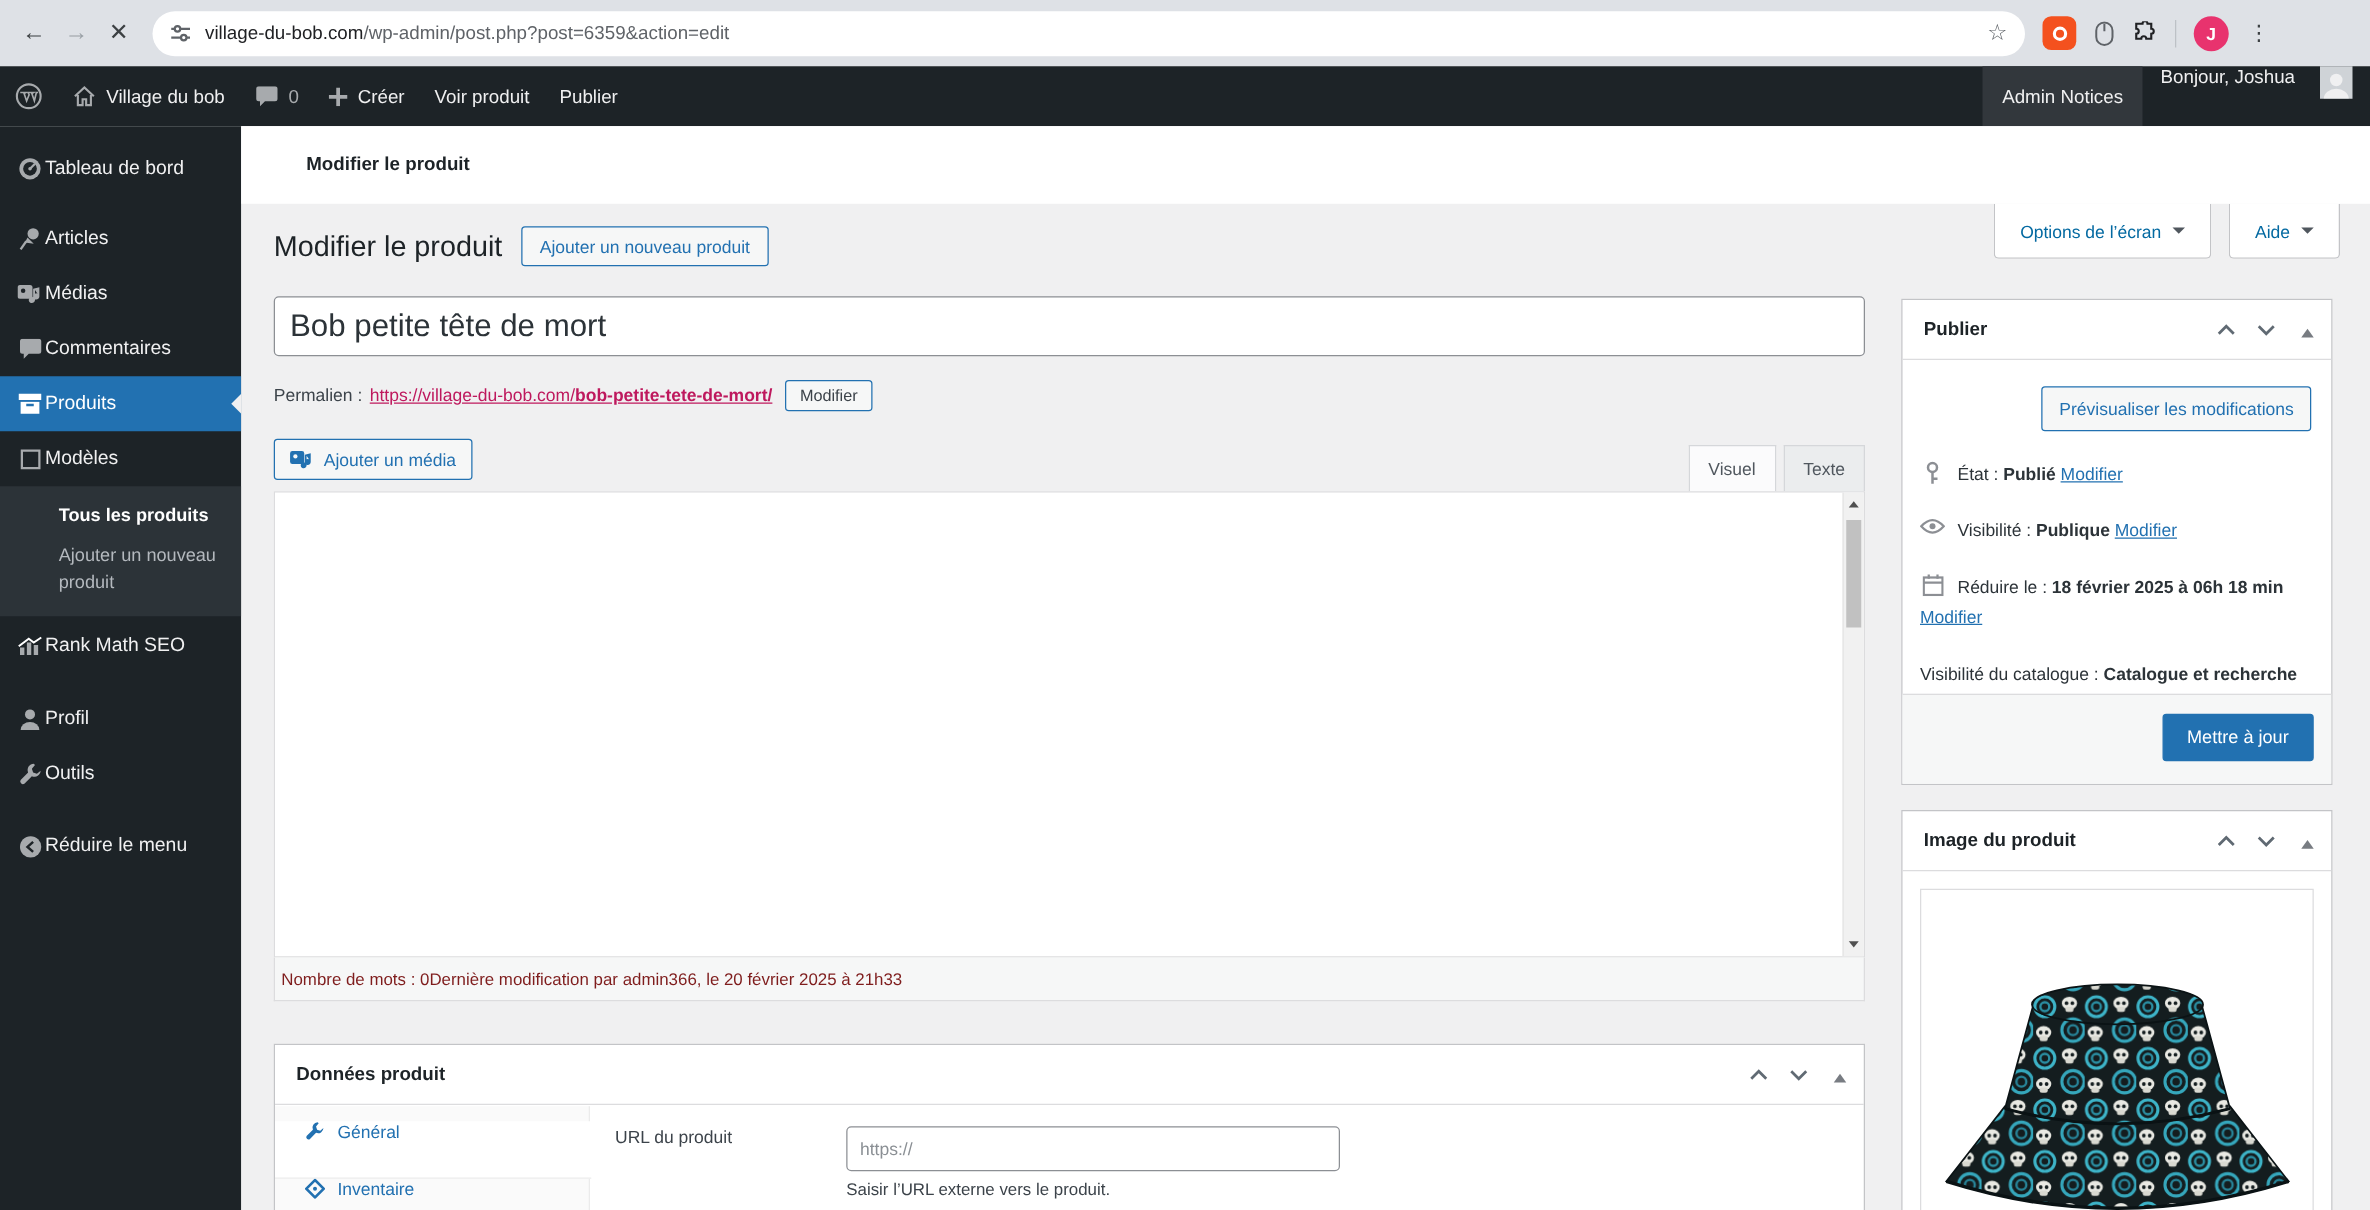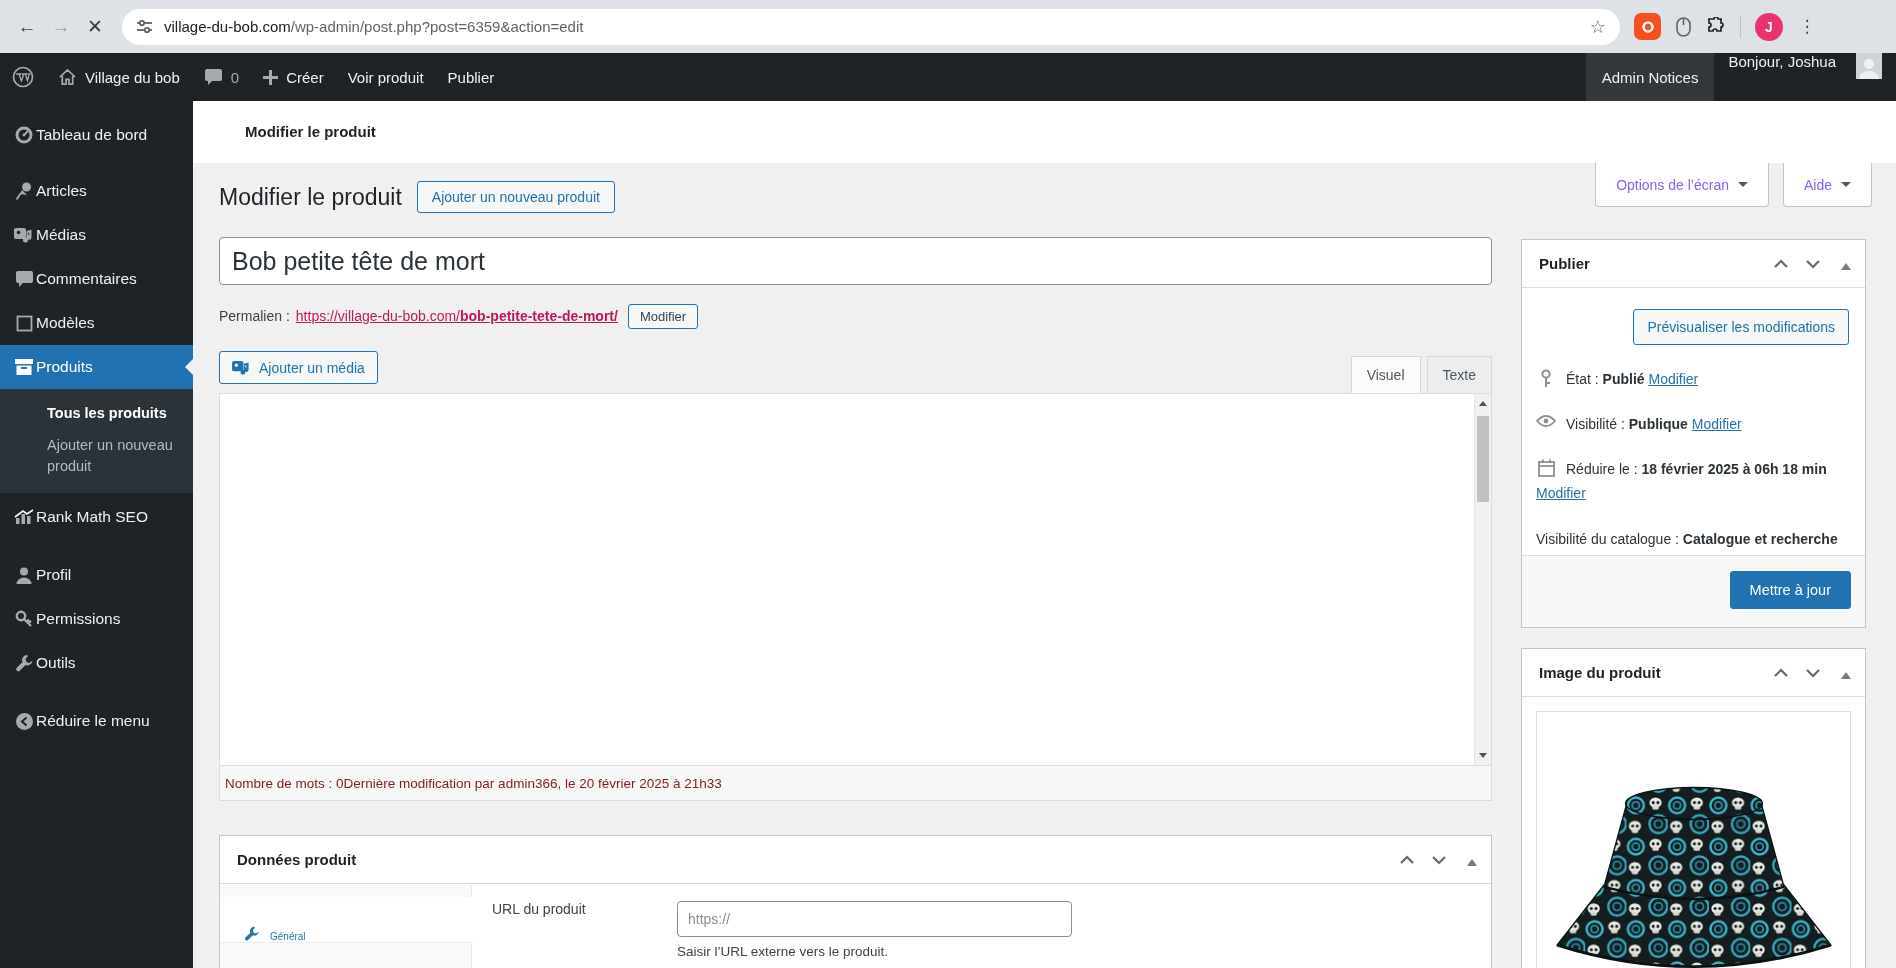--- a/index.html
+++ b/index.html
@@ -38,21 +38,21 @@
   .spacer12{height:12px}.spacer14{height:14px}.spacer2{height:2px}
   .submenu{background:#2c3338;padding:10px 0 16px 47px}
   .sub1{font-size:14.5px;font-weight:bold;color:#fff;padding:6px 0;cursor:pointer}
   .sub2{font-size:14.5px;color:#b4b9be;line-height:21px;width:128px;padding-top:8px;cursor:pointer}
 
   
   .main{position:absolute;left:193px;top:101px;width:1703px;height:867px;background:#f0f0f1}
   .strip{position:absolute;left:0;top:0;width:1703px;height:62px;background:#fff}
   .strip-title{position:absolute;left:52px;top:0;line-height:62px;font-size:15px;font-weight:bold;color:#1d2327}
   .screen-tabs{position:absolute;top:62px;right:24px;display:flex;gap:14px}
-  .screen-tab{height:44px;padding:0 20px;background:#fff;border:1px solid #c3c4c7;border-top:none;border-radius:0 0 4px 4px;color:#8b5cf6;font-size:14px;display:flex;align-items:center;gap:9px;cursor:pointer}
+  .screen-tab{height:44px;padding:0 20px;background:#fff;border:1px solid #c3c4c7;border-top:none;border-radius:0 0 4px 4px;color:#0369a1;font-size:14px;display:flex;align-items:center;gap:9px;cursor:pointer}
   .caret{width:0;height:0;border:5px solid transparent;border-top-color:#50575e;margin-top:5px}
 
   .page-head{position:absolute;left:26px;top:80px;display:flex;align-items:center;gap:15px}
   .page-head h1{font-size:23px;font-weight:400;color:#1d2327}
   .btn-addnew{padding:7px 14px;border:1px solid #2271b1;border-radius:3px;background:#f6f7f7;color:#2271b1;font-size:14px;cursor:pointer}
 
   .title-input{position:absolute;left:26px;top:136px;width:1273px;height:48px;border:1px solid #8c8f94;border-radius:4px;background:#fff;font-size:25px;color:#2c3338;padding:0 12px;font-family:"Liberation Sans",sans-serif}
 
   .permalink{position:absolute;left:26px;top:200px;height:30px;display:flex;align-items:center;gap:6px;font-size:14px;color:#3c434a}
   .permalink a{color:#be185d}
@@ -78,21 +78,21 @@
   
   .box{background:#fff;border:1px solid #c3c4c7}
   .box-head{height:48px;display:flex;align-items:center;padding:0 14px;border-bottom:1px solid #dcdcde}
   .box-title{font-size:15px;font-weight:bold;color:#1d2327;flex:1;padding-left:3px}
   .head-ics{display:flex;align-items:center;gap:16px}
   .toggle-tri{width:0;height:0;border:5px solid transparent;border-bottom:7px solid #787c82;margin-left:4px;cursor:pointer}
 
   .pdata{position:absolute;left:26px;top:734px;width:1273px;height:300px}
   .pdata-body{position:absolute;left:0;top:49px;right:0;bottom:0;display:flex}
   .ptabs{width:252px;background:#fafafa;border-right:1px solid #ebebeb;padding-top:12px}
-  .ptab{height:46px;display:flex;align-items:flex-end;gap:10px;padding-left:24px;font-size:10px;color:#2271b1;border-bottom:1px solid #ebebeb;cursor:pointer}
+  .ptab{height:46px;display:flex;align-items:flex-start;gap:10px;padding-left:24px;font-size:14px;color:#2271b1;border-bottom:1px solid #ebebeb;cursor:pointer}
   .ptab.active{background:#fff;width:253px}
   .ppanel{flex:1;padding:16px 0 0 20px}
   .prow{display:flex;align-items:flex-start}
   .plabel{width:185px;font-size:14px;color:#3c434a}
   .purl{width:395px;height:36px;border:1px solid #8c8f94;border-radius:4px;font-size:14px;padding:0 10px;color:#2c3338}
   .purl::placeholder{color:#8a8f94}
   .phelp{margin:7px 0 0 185px;font-size:13.5px;color:#3c434a}
 
   .pubbox{position:absolute;left:1328px;top:138px;width:345px;height:389px}
   .pub-body{padding:14px 14px 0 14px;font-size:14px;color:#2c3338}
@@ -246,37 +246,37 @@
     <span>Médias</span>
   </div>
   <div class="mi">
     <span class="ic">
         <svg width="19" height="17" viewBox="0 0 19 17">
           <path d="M1 2 a2 2 0 0 1 2-2 h13 a2 2 0 0 1 2 2 v8 a2 2 0 0 1 -2 2 h-8 l-4 4 v-4 h-1 a2 2 0 0 1 -2-2 z" fill="#a7aaad"></path>
         </svg>
       </span>
     <span>Commentaires</span>
   </div>
-  <div class="mi">
-    <span class="ic">
-        <svg width="17" height="17" viewBox="0 0 17 17">
-          <rect x="1.5" y="1.5" width="14" height="14" fill="none" stroke="#a7aaad" stroke-width="1.8"></rect>
-        </svg>
-      </span>
-    <span>Modèles</span>
-  </div>
   <div class="mi active">
     <span class="ic">
         <svg width="20" height="18" viewBox="0 0 20 18">
           <rect x="1" y="1" width="18" height="5" fill="#fff"></rect>
           <rect x="2.5" y="7.5" width="15" height="9.5" fill="#fff"></rect>
           <rect x="7" y="9" width="6" height="2" fill="#2271b1"></rect>
         </svg>
       </span>
     <span>Produits</span>
+  </div>
+  <div class="mi">
+    <span class="ic">
+        <svg width="17" height="17" viewBox="0 0 17 17">
+          <rect x="1.5" y="1.5" width="14" height="14" fill="none" stroke="#a7aaad" stroke-width="1.8"></rect>
+        </svg>
+      </span>
+    <span>Modèles</span>
   </div>
   <div class="submenu">
     <div class="sub1">Tous les produits</div>
     <div class="sub2">Ajouter un nouveau produit</div>
   </div>
   <div class="spacer2"></div>
   <div class="mi">
     <span class="ic">
         <svg width="20" height="16" viewBox="0 0 20 16">
           <rect x="2" y="9" width="3.5" height="6" fill="#a7aaad"></rect>
@@ -289,29 +289,20 @@
   </div>
   <div class="spacer14"></div>
   <div class="mi">
     <span class="ic">
         <svg width="18" height="18" viewBox="0 0 18 18">
           <circle cx="9" cy="5.5" r="4" fill="#a7aaad"></circle>
           <path d="M1.5 18 a7.5 6.5 0 0 1 15 0 z" fill="#a7aaad"></path>
         </svg>
       </span>
     <span>Profil</span>
-  </div>
-  <div class="mi">
-    <span class="ic">
-        <svg width="19" height="19" viewBox="0 0 19 19">
-          <circle cx="6" cy="6" r="4.2" fill="none" stroke="#a7aaad" stroke-width="2.4"></circle>
-          <path d="M9 9 L16 16 M13 13 L16 11 M11.5 11.5 L14 9.5" stroke="#a7aaad" stroke-width="2.2"></path>
-        </svg>
-      </span>
-    <span>Permissions</span>
   </div>
   <div class="mi">
     <span class="ic">
         <svg width="19" height="19" viewBox="0 0 19 19">
           <path d="M12 1 a5 5 0 0 0 -4.5 7 L1.5 14 a2.2 2.2 0 0 0 3 3 L10.5 11 a5 5 0 0 0 7-4.5 l-3 2.5 -3-1 -1-3 2.5-3 z" fill="#a7aaad"></path>
         </svg>
       </span>
     <span>Outils</span>
   </div>
   <div class="spacer14"></div>

